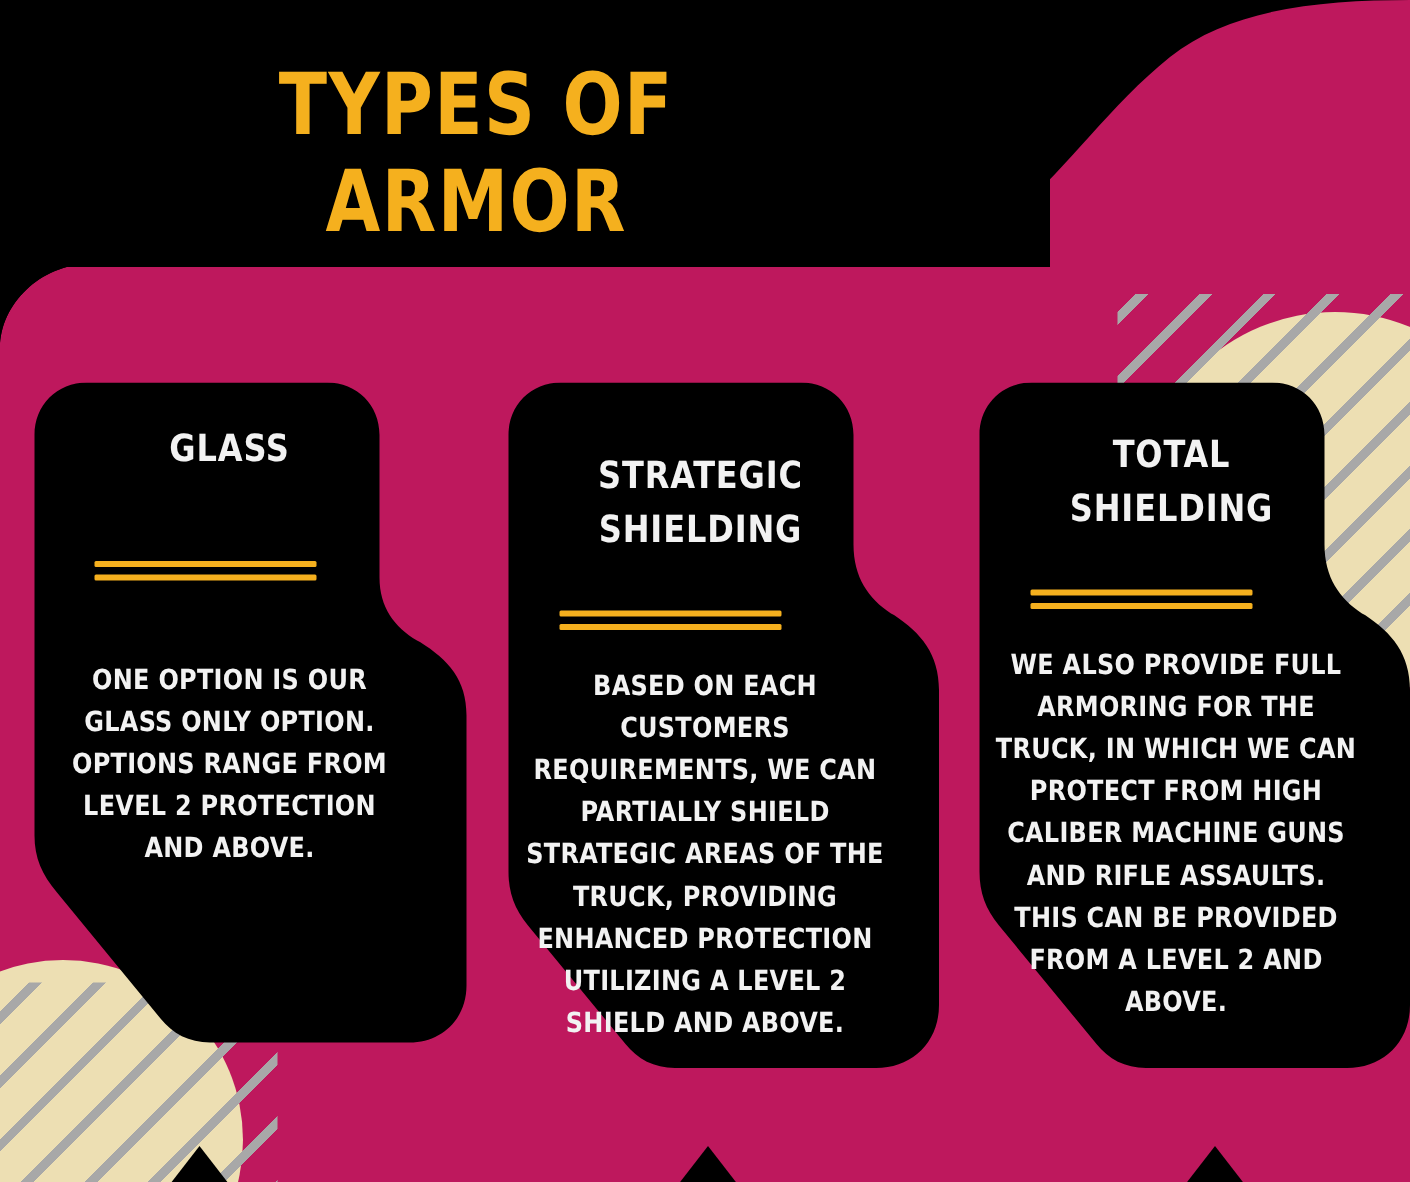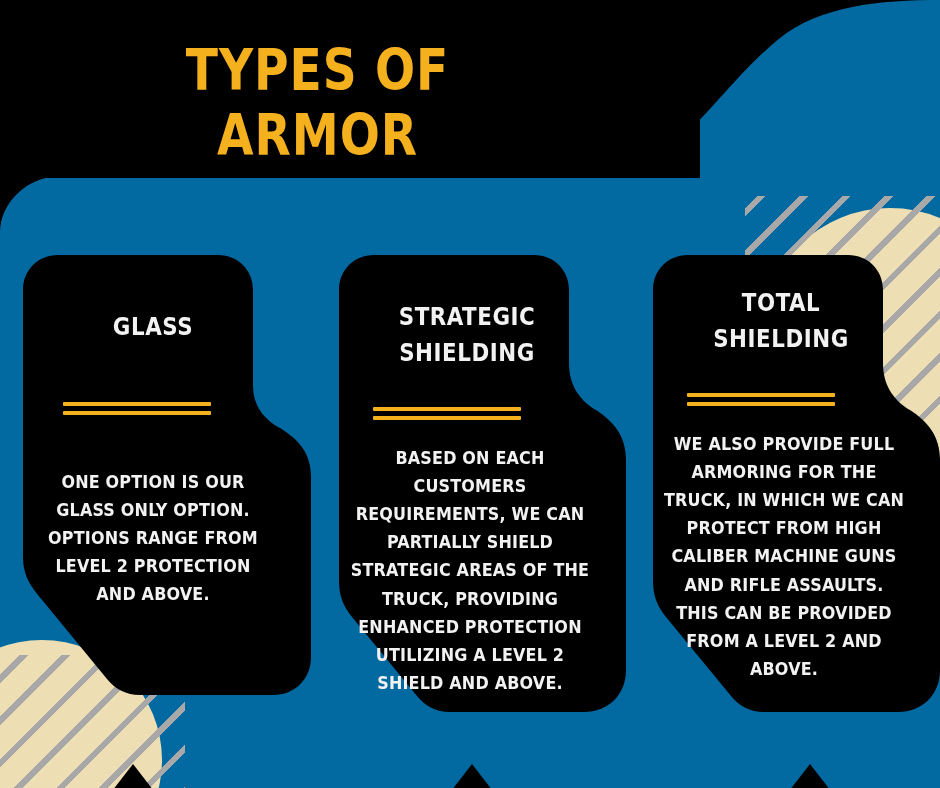--- a/index.html
+++ b/index.html
@@ -6,21 +6,21 @@
   * { margin:0; padding:0; box-sizing:border-box; }
   html, body {
     width:940px; height:788px;
     overflow:hidden;
     background:#ECEBEB;
     font-family:"Liberation Sans", sans-serif;
   }
   #stage {
     position:relative;
     width:940px; height:788px;
-    background:#0369a1;
+    background:#be185d;
     overflow:hidden;
   }
 
   
   .deco { position:absolute; pointer-events:none; }
 
   .circle-tr {
     width:260px; height:260px;
     border-radius:50%;
     background:#EDDFB3;
@@ -133,21 +133,21 @@
     font-size:18.5px;
     font-weight:bold;
     line-height:1.52;
     letter-spacing:0.2px;
     font-family:"DejaVu Sans Condensed","Liberation Sans", sans-serif;
     transform:scaleX(0.96);
   }
 
   
   #card-glass       { top:255px; left:22px;  width:300px; height:455px; }
-  #card-glass .card-inner      { padding-top:54px; }
+  #card-glass .card-inner      { padding-top:26px; }
   #card-glass .card-title      { width:258px; margin-left:2px; }
   #card-glass .divider         { margin-top:57px; margin-left:41px; }
   #card-glass .card-body       { width:246px; margin-left:8px; margin-top:53px; }
 
   #card-strategic   { top:255px; left:338px; width:290px; height:460px; }
   #card-strategic .card-inner  { padding-top:44px; }
   #card-strategic .card-title  { width:250px; margin-left:4px; }
   #card-strategic .divider     { margin-top:37px; margin-left:35px; }
   #card-strategic .card-body   { width:252px; margin-left:6px; margin-top:24px; }
 

